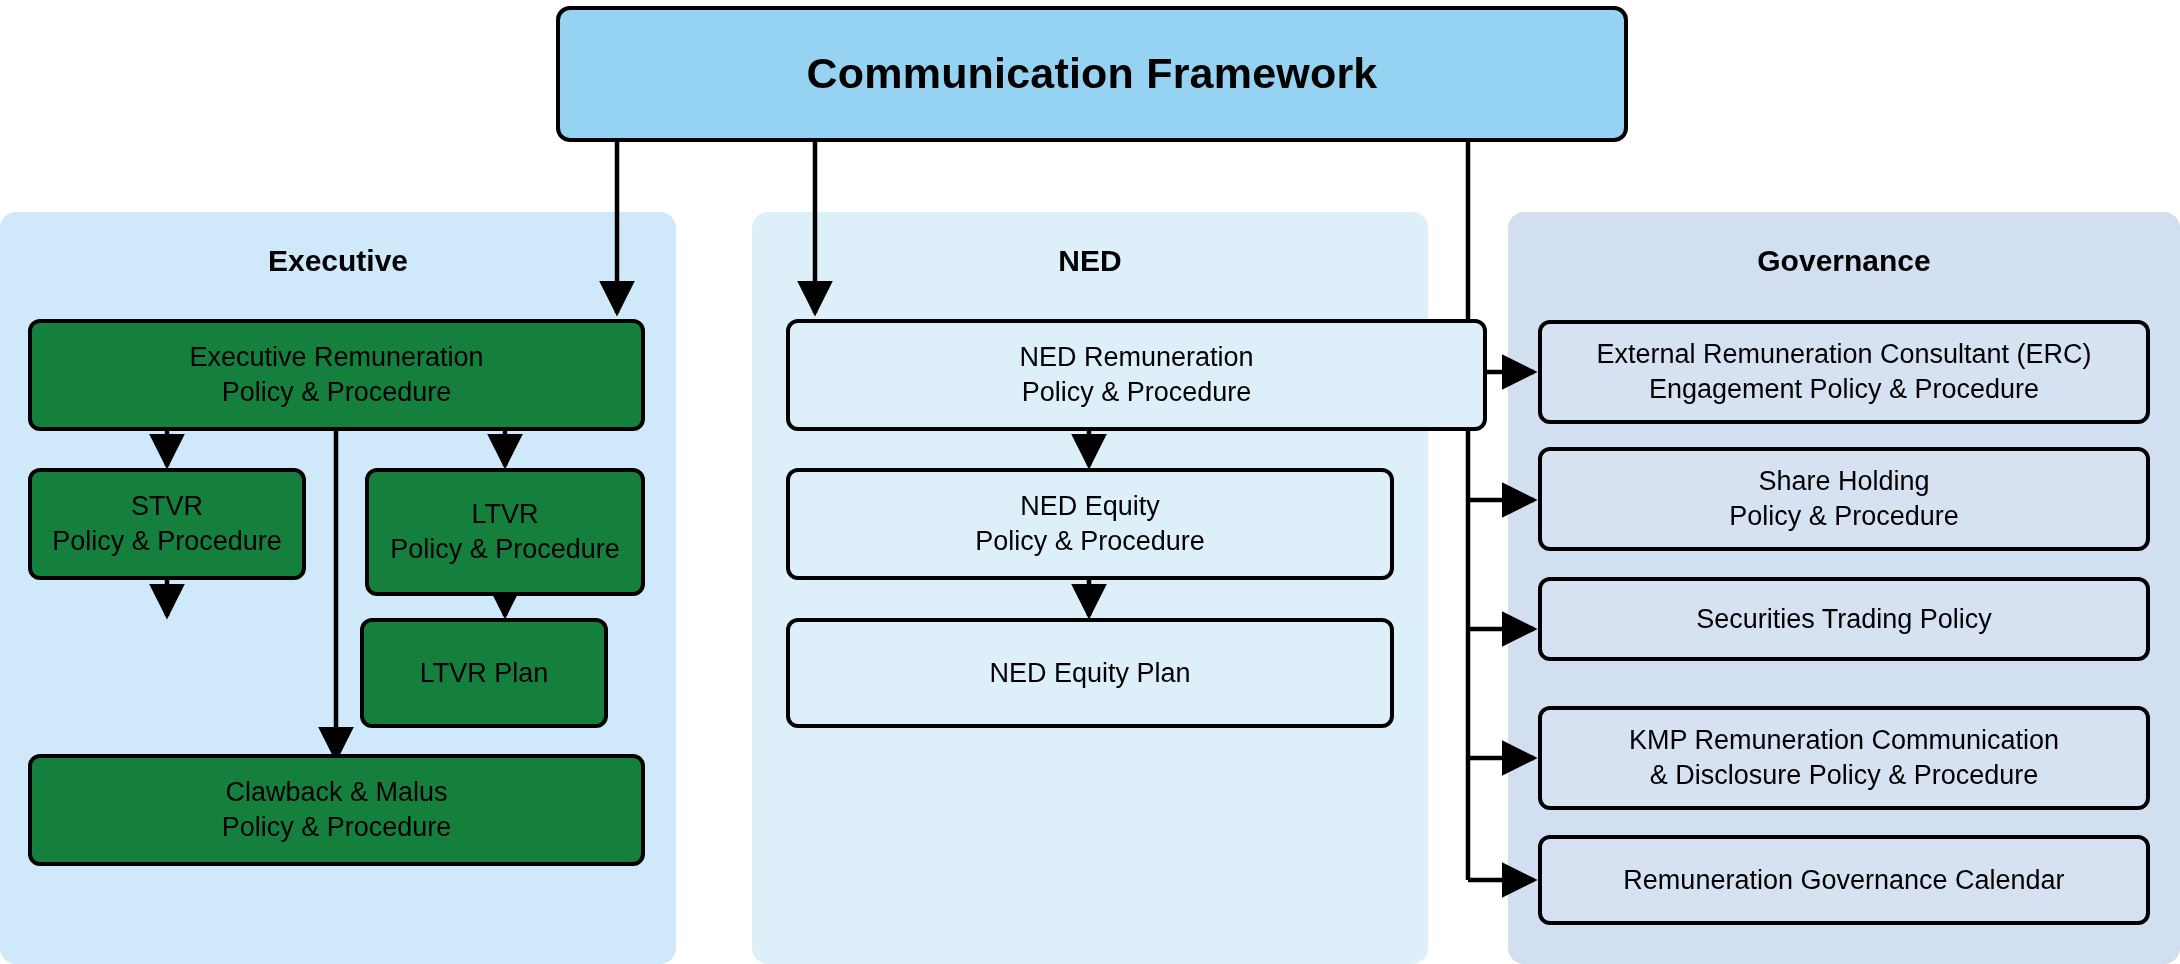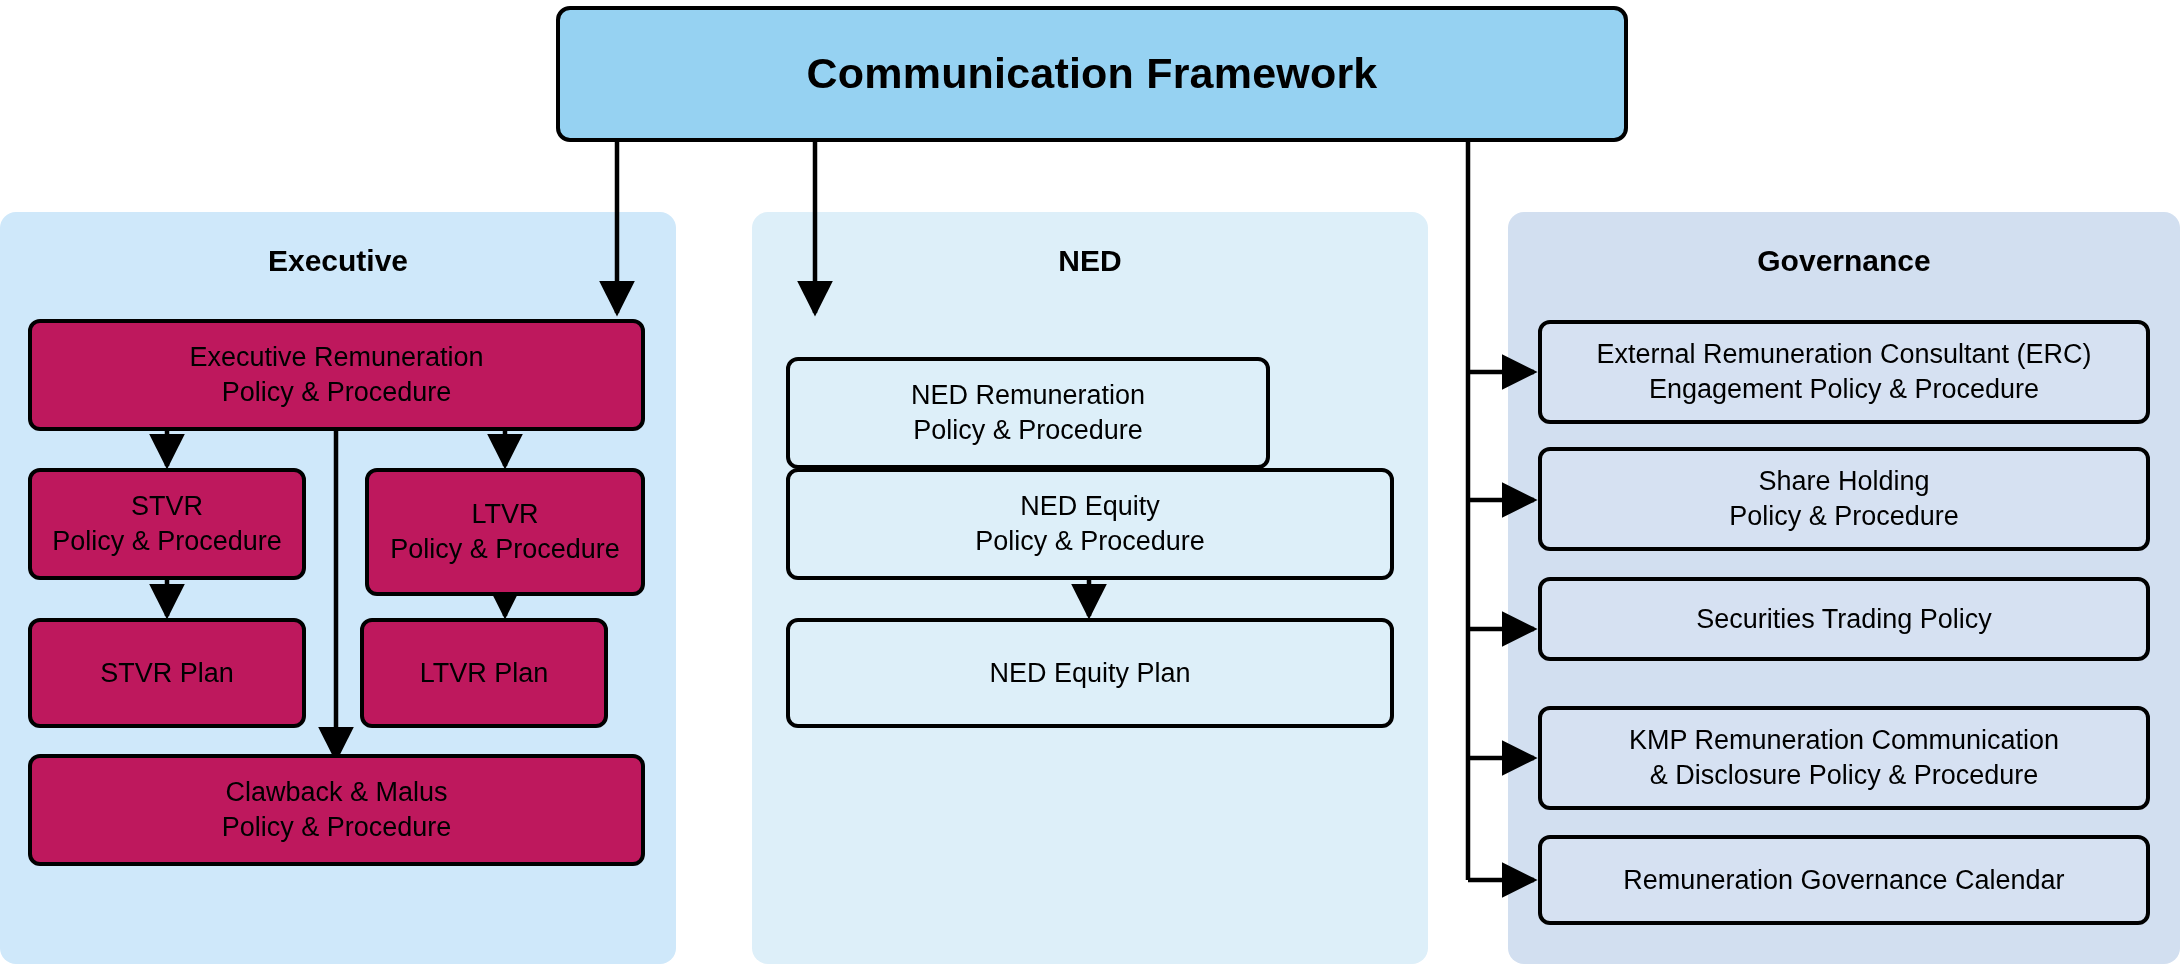--- a/index.html
+++ b/index.html
@@ -101,21 +101,21 @@
     text-align: center;
     z-index: 8;
     padding: 4px 10px;
   }
   .node .label {
     font-size: 27px;
     line-height: 1.28;
     color: #000000;
     white-space: pre-line;
   }
-  .node.exec  { background: #be185d; }
+  .node.exec  { background: #15803d; }
   .node.ned   { background: #ddeff9; }
   .node.gov   { background: #d6e1f2; }
   .node.gov .label { font-size: 27px; }
 </style>
 </head>
 <body>
 
 <div id="stage">
 
   <svg id="wires" viewBox="0 0 2180 964" width="2180" height="964" xmlns="http://www.w3.org/2000/svg">
@@ -163,38 +163,35 @@
   <div class="node exec" style="left:28px; top:468px; width:278px; height:112px;">
     <span class="label">STVR
 Policy &amp; Procedure</span>
   </div>
 
   <div class="node exec" style="left:365px; top:468px; width:280px; height:128px;">
     <span class="label">LTVR
 Policy &amp; Procedure</span>
   </div>
 
-  <div class="node exec" style="left:28px; top:618px; width:278px; height:110px;">
-    <span class="label">STVR Plan</span>
-  </div>
 
   <div class="node exec" style="left:360px; top:618px; width:248px; height:110px;">
     <span class="label">LTVR Plan</span>
   </div>
 
   <div class="node exec" style="left:28px; top:754px; width:617px; height:112px;">
     <span class="label">Clawback &amp; Malus
 Policy &amp; Procedure</span>
   </div>
 
   <div class="panel" id="panel-ned">
     <div class="panel-title" style="top:32px;">NED</div>
   </div>
 
-  <div class="node ned" style="left:786px; top:319px; width:484px; height:112px;margin-top:38px;">
+  <div class="node ned" style="left:786px; top:319px; width:701px; height:112px;">
     <span class="label">NED Remuneration
 Policy &amp; Procedure</span>
   </div>
 
   <div class="node ned" style="left:786px; top:468px; width:608px; height:112px;">
     <span class="label">NED Equity
 Policy &amp; Procedure</span>
   </div>
 
   <div class="node ned" style="left:786px; top:618px; width:608px; height:110px;">

